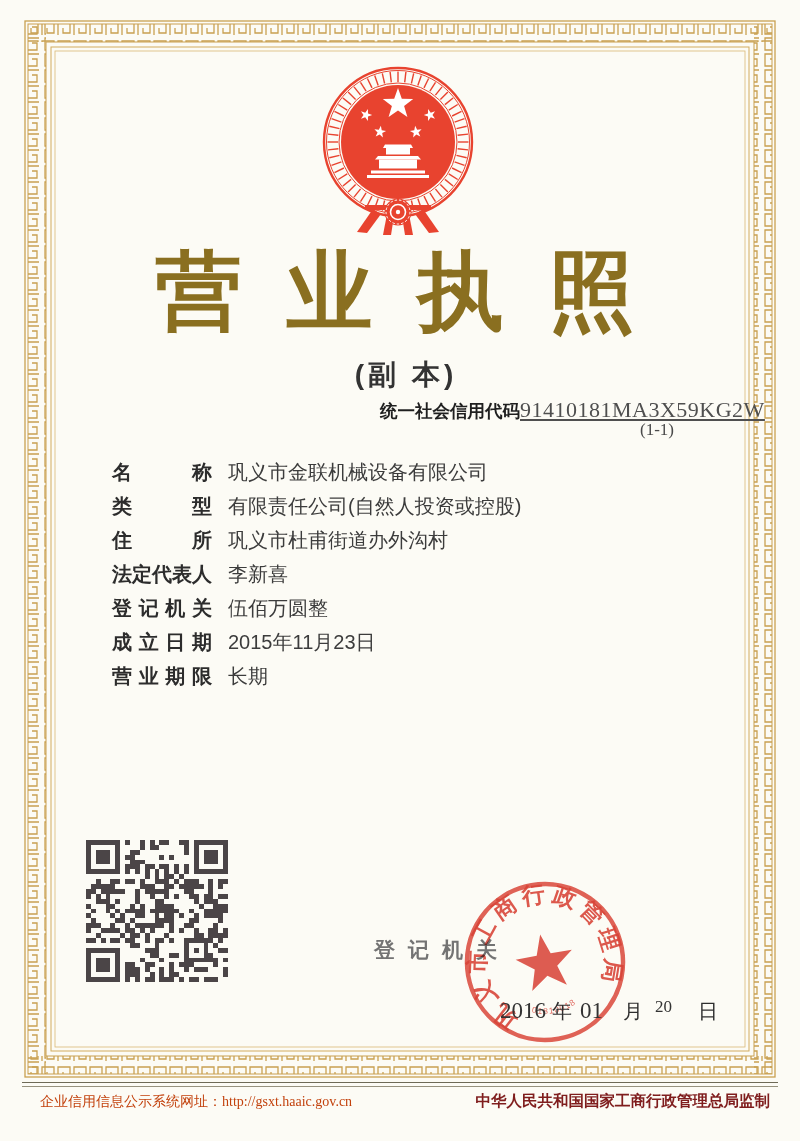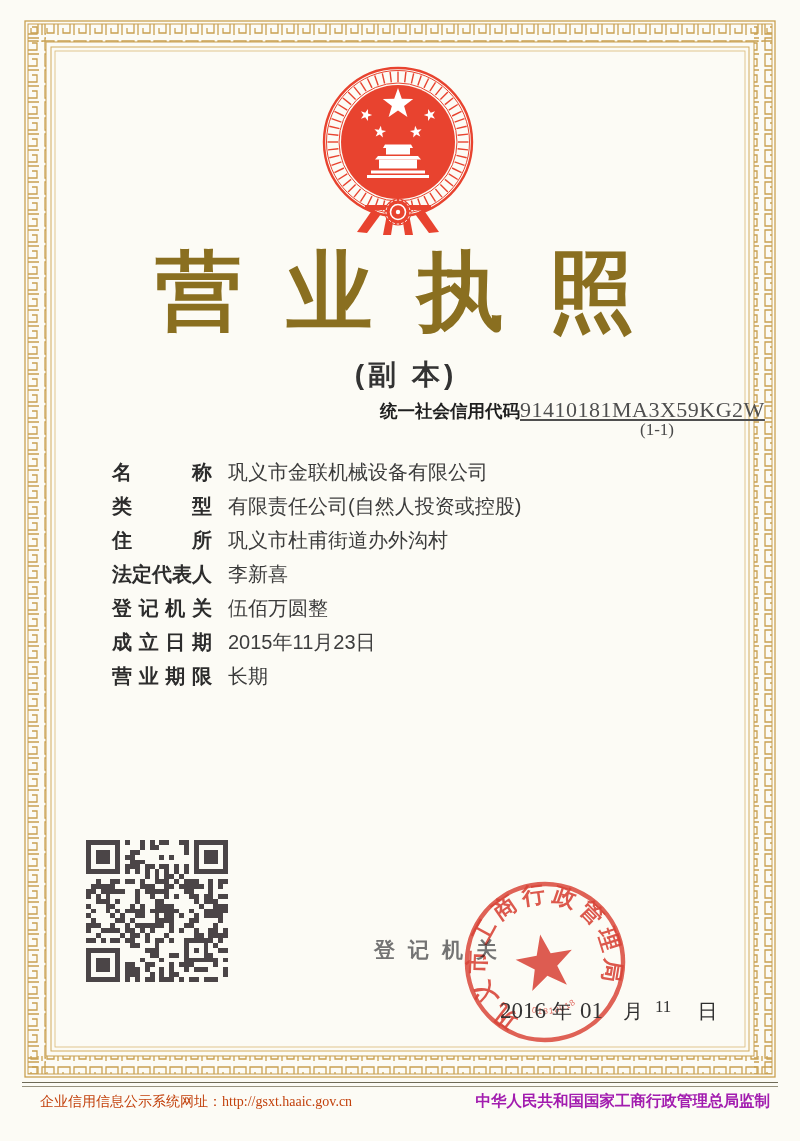--- a/index.html
+++ b/index.html
@@ -36,21 +36,21 @@
   .d-u{margin-left:6px;}
   .d-month{margin-left:8px;}
   .d-u2{margin-left:20px;}
   .d-day{margin-left:12px;font-size:17px;transform:translateY(-6px);}
   .d-u3{margin-left:26px;}
   .bottom-rule{position:absolute;left:22px;top:1082px;width:756px;height:3px;
                border-top:1.5px solid #6e6a56;border-bottom:1px solid #97927e;}
   .footer-left{position:absolute;left:40px;top:1093px;font-family:"Liberation Serif",serif;
                font-size:14px;color:#c2410c;}
   .footer-right{position:absolute;right:30px;top:1091px;font-family:"Liberation Serif",serif;
-                font-size:15.5px;font-weight:600;color:#a21caf;}
+                font-size:15.5px;font-weight:600;color:#7f1d1d;}
 </style>
 </head>
 <body>
 
 <div class="page">
 
   <svg class="border-svg" width="752" height="1058" viewBox="0 0 752 1058">
     <defs>
       <pattern id="mh" width="16" height="18" patternUnits="userSpaceOnUse">
         <path d="M2,15 V3 H14 V13 H7 V8" fill="none" stroke="#c9a050" stroke-width="1.3"></path>
@@ -625,21 +625,21 @@
     <text font-size="8.5" fill="#d9382c" letter-spacing="1.2" opacity="0.8" font-family="Liberation Sans, sans-serif">
       <textPath href="#sealNumArc">01810018305</textPath>
     </text>
   </svg>
 
   <div class="date-line">
     <span class="d-num">2016</span>
     <span class="d-u">年</span>
     <span class="d-num d-month">01</span>
     <span class="d-u2">月</span>
-    <span class="d-num d-day">11</span>
+    <span class="d-num d-day">20</span>
     <span class="d-u3">日</span>
   </div>
 
   <div class="bottom-rule"></div>
   <div class="footer-left">企业信用信息公示系统网址：http://gsxt.haaic.gov.cn</div>
   <div class="footer-right">中华人民共和国国家工商行政管理总局监制</div>
 
 </div>
 
 </body></html>

